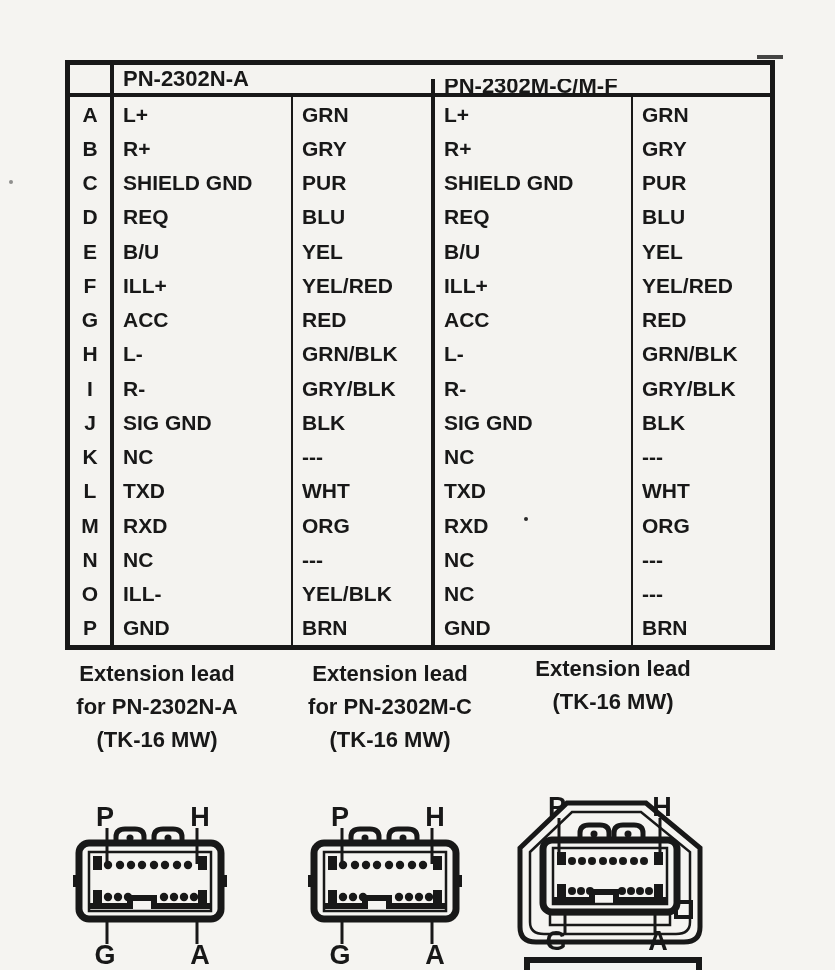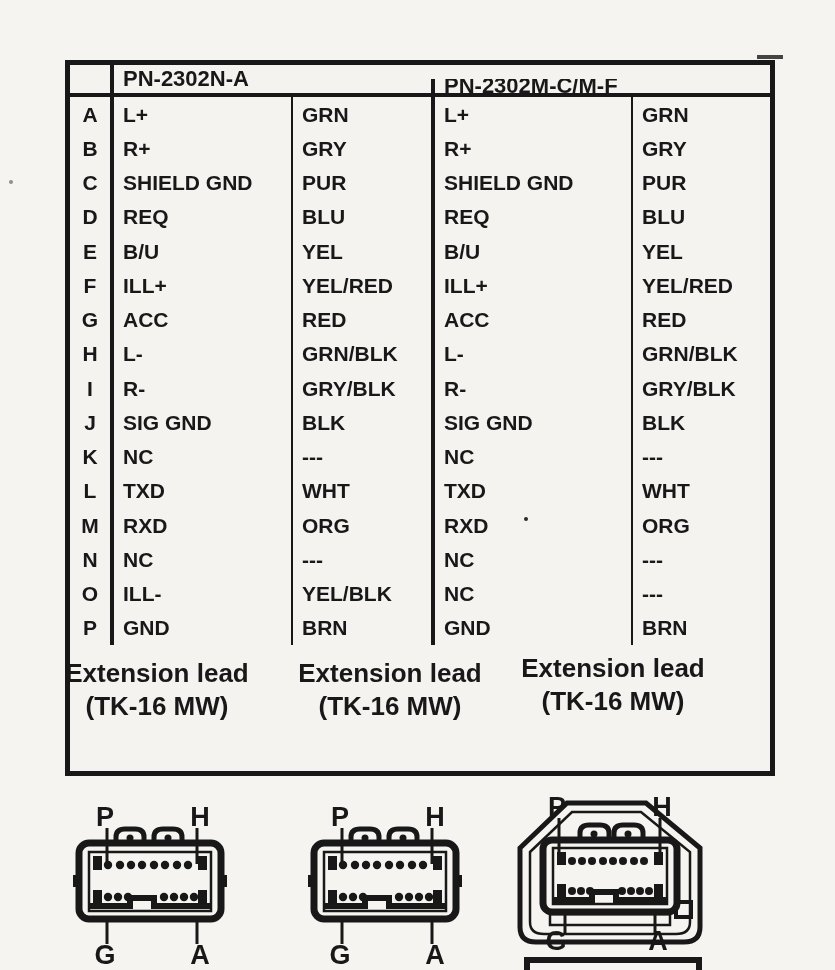--- a/index.html
+++ b/index.html
@@ -2,21 +2,21 @@
 <html><head>
 <meta charset="utf-8">
 <style>
   :root{ --ink:#181818; --paper:#f5f4f1; }
   *{ box-sizing:border-box; margin:0; padding:0; }
   body{ background:#e9e8e5; font-family:"Liberation Sans", sans-serif; }
   .page{ position:relative; width:835px; height:970px; background:var(--paper); overflow:hidden; color:var(--ink); }
 
   
   .pintable{
-    position:absolute; left:65px; top:60px; width:710px; height:716px;
+    position:absolute; left:65px; top:60px; width:710px; height:590px;
     border:5px solid var(--ink); background:#f4f3f0;
     display:grid;
     grid-template-columns:40px 181px 140px 200px 1fr;
     grid-template-rows:32px repeat(16, 34.25px);
   }
   .cell{ display:flex; align-items:center; font-weight:700; font-size:21px; line-height:1; color:var(--ink); white-space:nowrap; overflow:hidden; }
   .pad{ padding-left:9px; }
   .pin{ justify-content:center; }
   .th{ font-size:22px; border-bottom:4px solid var(--ink); }
   .th-corner{ grid-column:1; }
@@ -26,21 +26,21 @@
   .b-thick{ border-left:4px solid var(--ink); }
   .b-thin{ border-left:2px solid var(--ink); }
 
   
   .smudge{ position:absolute; height:3px; opacity:.55;
     background:repeating-linear-gradient(90deg, var(--ink) 0 14px, transparent 14px 23px); }
   .tickmark{ position:absolute; background:var(--ink); opacity:.8; }
   .speck{ position:absolute; width:4px; height:4px; border-radius:50%; background:#2a2a2a; }
 
   
-  .cap{ position:absolute; text-align:center; font-weight:700; font-size:26px; line-height:33px; color:var(--ink); }
+  .cap{ position:absolute; text-align:center; font-weight:700; font-size:22px; line-height:33px; color:var(--ink); }
 
   
   .conn{ position:absolute; }
   .conn svg{ display:block; }
   .ln{ stroke:var(--ink); stroke-width:3; }
   .stroke7{ fill:none; stroke:var(--ink); stroke-width:7; }
   .stroke6{ fill:none; stroke:var(--ink); stroke-width:6; }
   .stroke5{ fill:none; stroke:var(--ink); stroke-width:5; }
   .stroke4{ fill:none; stroke:var(--ink); stroke-width:4; }
   .stroke2{ fill:none; stroke:var(--ink); stroke-width:2.5; }
@@ -189,24 +189,26 @@
   </div>
 
   <div class="smudge" style="left:125px; top:62px; width:280px;"></div>
   <div class="smudge" style="left:448px; top:62px; width:255px;"></div>
   <div class="tickmark" style="left:757px; top:55px; width:26px; height:4px;"></div>
   <div class="speck" style="left:524px; top:517px;"></div>
   <div class="speck" style="left:9px; top:180px; opacity:.5;"></div>
 
   <div class="cap" style="left:28px; top:657px; width:258px;">
     <div>Extension lead</div>
+    <div>for PN-2302N-A</div>
     <div>(TK-16 MW)</div>
   </div>
   <div class="cap" style="left:282px; top:657px; width:216px;">
     <div>Extension lead</div>
+    <div>for PN-2302M-C</div>
     <div>(TK-16 MW)</div>
   </div>
   <div class="cap" style="left:503px; top:652px; width:220px;">
     <div>Extension lead</div>
     <div>(TK-16 MW)</div>
   </div>
 
   <div class="conn" style="left:70px; top:796px;">
     <svg width="160" height="172" viewBox="0 0 160 172">
       <text class="pinlabel" x="35" y="30">P</text>

